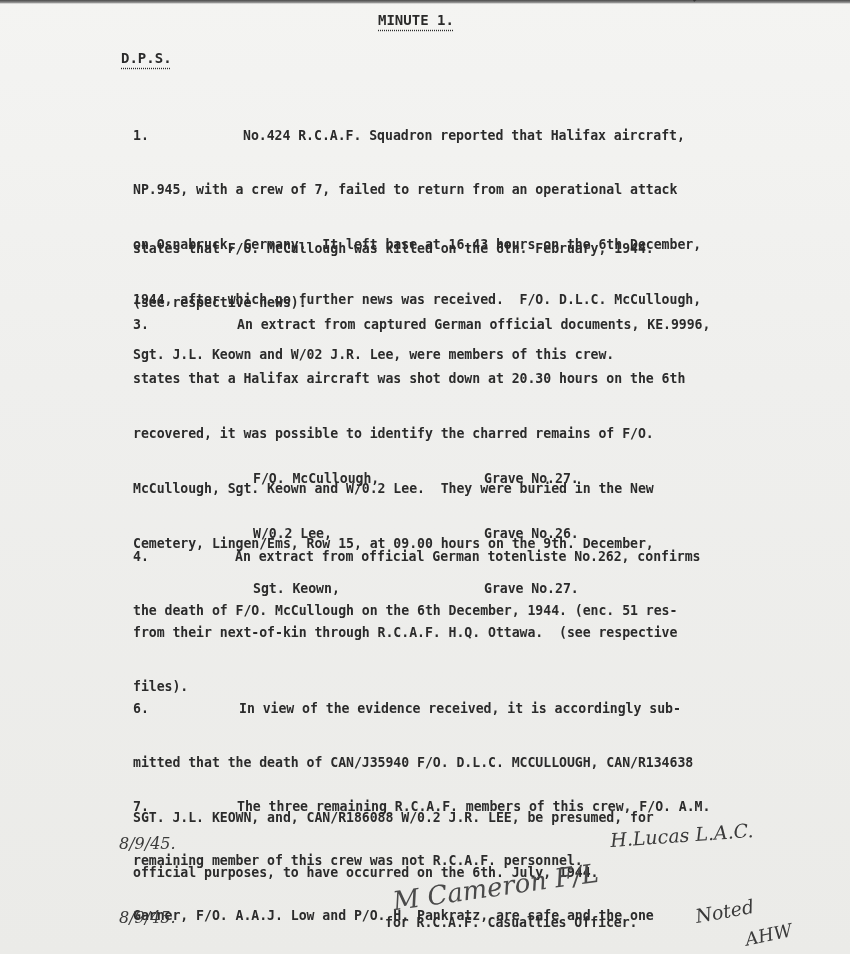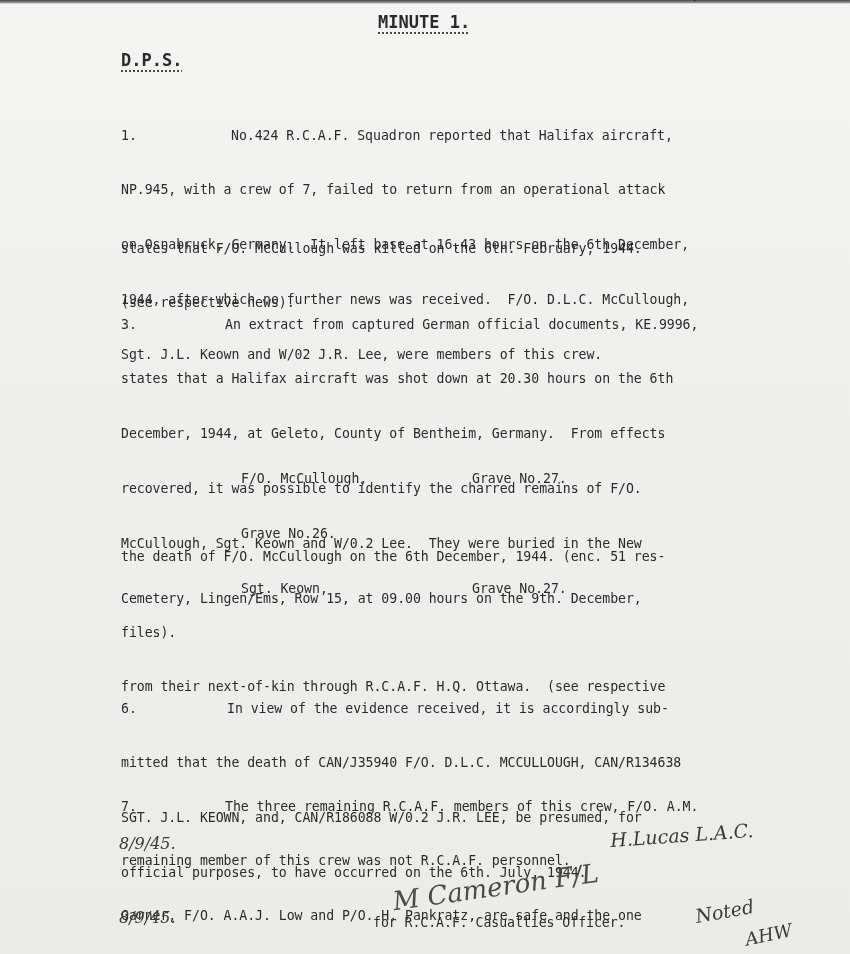--- a/index.html
+++ b/index.html
@@ -16,25 +16,26 @@
   .top-edge {
     position: absolute; left: 0; top: 0; width: 850px; height: 4px;
     background: linear-gradient(180deg, #4a4a4a 0%, #8a8a8a 60%, rgba(200,200,200,0) 100%);
   }
   .pen-stroke {
     position: absolute; left: 693px; top: 0px; width: 14px; height: 2px;
     background: #333; transform: rotate(-35deg); transform-origin: left top;
   }
   .typed {
     position: absolute; font-size: 13.2px; line-height: 18.3px;
-    white-space: pre; letter-spacing: -0.05px; font-weight: normal;
+    white-space: pre; letter-spacing: -0.05px; font-weight: bold;
     color: #2b2b2b;
+    margin-left: 12px;
   }
   .heading {
-    position: absolute; font-size: 17px; font-weight: bold;
+    position: absolute; font-size: 14px; font-weight: bold;
     text-decoration: underline; text-decoration-style: dotted;
     text-underline-offset: 5px;
   }
   .para { position: absolute; left: 121px; }
   .para .line { display: block; }
   .num { display: inline-block; width: 110px; }
   .grave-table { position: absolute; left: 241px; top: 433px; }
   .grave-row { display: flex; height: 18.5px; }
   .grave-name { width: 231px; }
   .hand {
@@ -63,47 +64,48 @@
   </div>
 
   <div class="typed para" style="top:203px;">
     <span class="line">states that F/O. McCullough was killed on the 6th. February, 1944.</span>
     <span class="line">(see respective news).</span>
   </div>
 
   <div class="typed para" style="top:279px;">
     <span class="line"><span class="num" style="width:104px">3.</span><span>An extract from captured German official documents, KE.9996,</span></span>
     <span class="line">states that a Halifax aircraft was shot down at 20.30 hours on the 6th</span>
-    <span class="line">December, 1944, at Geleto, County of Bentheim, Germany.  From effects</span>
     <span class="line">recovered, it was possible to identify the charred remains of F/O.</span>
     <span class="line">McCullough, Sgt. Keown and W/0.2 Lee.  They were buried in the New</span>
     <span class="line">Cemetery, Lingen/Ems, Row 15, at 09.00 hours on the 9th. December,</span>
   </div>
 
   <div class="typed grave-table">
     <div class="grave-row">
       <span class="grave-name">F/O. McCullough,</span>
       <span>Grave No.27.</span>
     </div>
     <div class="grave-row">
+      <span class="grave-name">W/0.2 Lee,</span>
       <span>Grave No.26.</span>
     </div>
     <div class="grave-row">
       <span class="grave-name">Sgt. Keown,</span>
       <span>Grave No.27.</span>
     </div>
   </div>
 
   <div class="typed para" style="top:511px;">
+    <span class="line"><span class="num" style="width:102px">4.</span><span>An extract from official German totenliste No.262, confirms</span></span>
     <span class="line">the death of F/O. McCullough on the 6th December, 1944. (enc. 51 res-</span>
   </div>
 
   <div class="typed para" style="top:587px;">
+    <span class="line">from their next-of-kin through R.C.A.F. H.Q. Ottawa.  (see respective</span>
     <span class="line">files).</span>
-    <span class="line">from their next-of-kin through R.C.A.F. H.Q. Ottawa.  (see respective</span>
   </div>
 
   <div class="typed para" style="top:663px;">
     <span class="line"><span class="num" style="width:106px">6.</span><span>In view of the evidence received, it is accordingly sub-</span></span>
     <span class="line">mitted that the death of CAN/J35940 F/O. D.L.C. MCCULLOUGH, CAN/R134638</span>
     <span class="line">SGT. J.L. KEOWN, and, CAN/R186088 W/0.2 J.R. LEE, be presumed, for</span>
     <span class="line">official purposes, to have occurred on the 6th. July, 1944.</span>
   </div>
 
   <div class="typed para" style="top:761px;">

